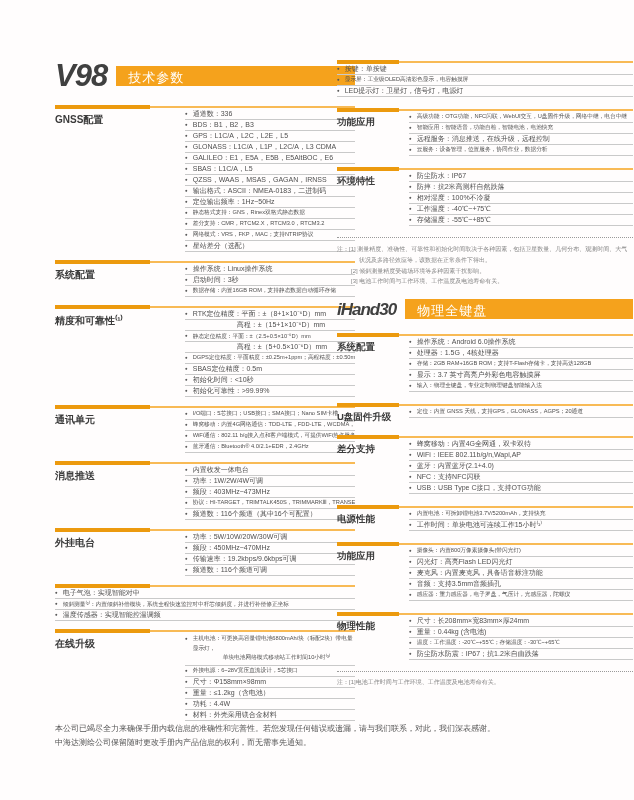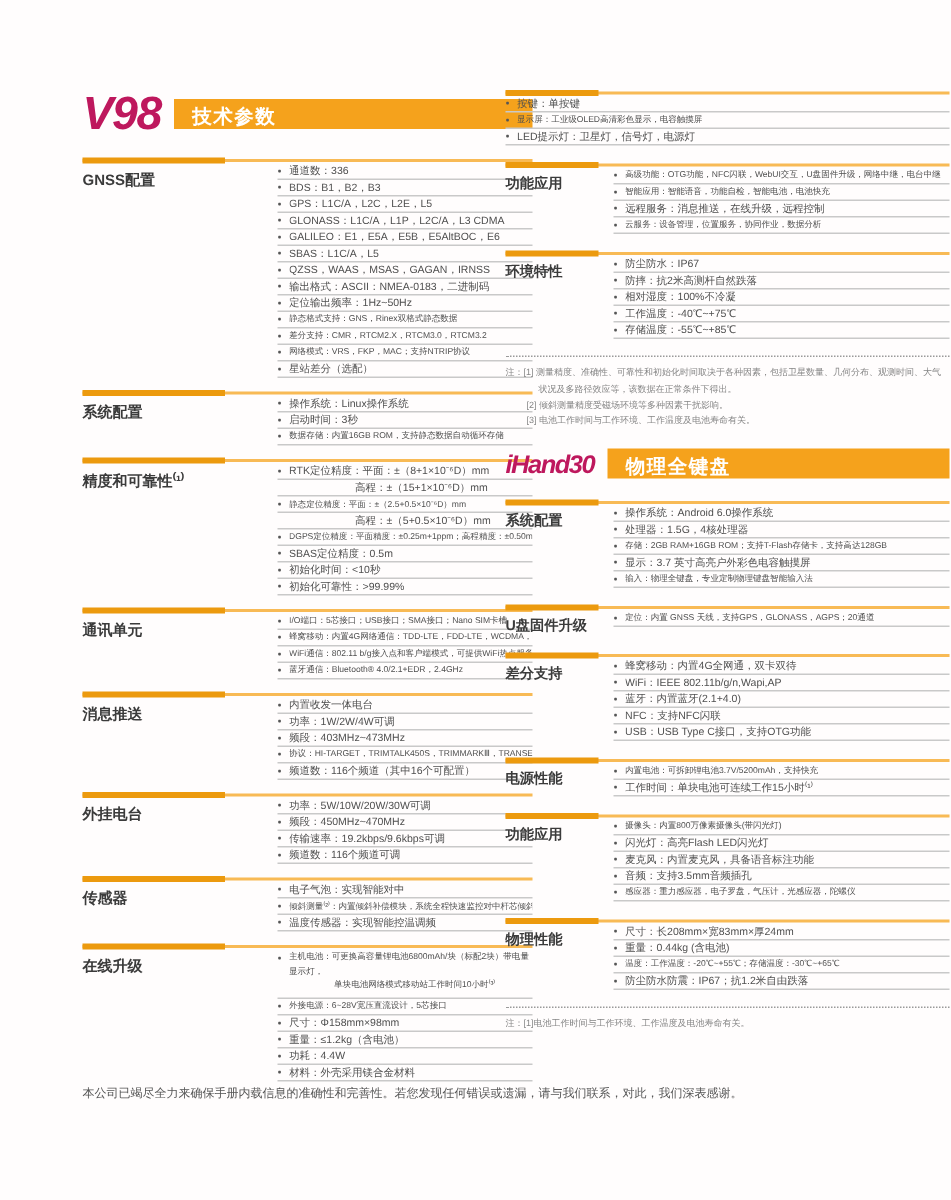--- a/index.html
+++ b/index.html
@@ -5,23 +5,23 @@
   html,body{margin:0;padding:0;}
   body{background:#ffffff;}
   .page{position:relative;width:634px;height:800px;background:#fffdfd;overflow:hidden;
         font-family:"Liberation Sans", sans-serif;color:#4a4a4a;}
   .col{position:absolute;top:60px;}
   .col-left{left:55px;width:300px;}
   .col-right{left:337px;width:296px;}
 
   
   .hdr{display:flex;align-items:center;gap:9px;margin-bottom:14px;}
-  .model{color:#be185d;font-style:italic;font-weight:bold;font-size:31px;letter-spacing:-1px;line-height:1;}
+  .model{color:#404040;font-style:italic;font-weight:bold;font-size:31px;letter-spacing:-1px;line-height:1;}
   .model.ihand{font-size:17px;}
-  .banner{flex:1;background:#F5A21C;color:#ffffff;font-weight:bold;font-size:13px;
+  .banner{flex:1;background:#F5A21C;color:#ffffff;font-weight:normal;font-size:13px;
           height:20px;line-height:24px;padding-left:12px;letter-spacing:1px;}
 
   
   .section{position:relative;display:flex;margin-bottom:8px;}
   .col-right .section{margin-bottom:11px;}
   .rule{position:absolute;top:0;left:0;width:100%;height:4px;}
   .rule .light{position:absolute;left:0;top:1px;height:2px;width:100%;background:#F8BA55;}
   .rule .dark{position:absolute;left:0;top:0;height:4px;background:#EC9A0E;}
   .col-left .rule .dark{width:95px;}
   .col-right .rule .dark{width:62px;}
@@ -260,21 +260,20 @@
               <span class="bullet">●</span>
               <span class="txt">频道数：116个频道可调</span>
             </div>
           </div>
         </div>
         <div class="section">
           <div class="rule">
             <div class="light"></div>
             <div class="dark"></div>
           </div>
-          <div class="sec-label">传感器</div>
           <div class="sec-items">
             <div class="row">
               <span class="bullet">●</span>
               <span class="txt">电子气泡：实现智能对中</span>
             </div>
             <div class="row small">
               <span class="bullet">●</span>
               <span class="txt">倾斜测量⁽²⁾：内置倾斜补偿模块，系统全程快速监控对中杆芯倾斜度，并进行补偿修正坐标</span>
             </div>
             <div class="row">
@@ -552,15 +551,16 @@
           </div>
         </div>
       </div>
 
     <div class="dotted"></div>
     <div class="ihand-note">注：[1]电池工作时间与工作环境、工作温度及电池寿命有关。</div>
   </div>
 
   <div class="footer">
     <div>本公司已竭尽全力来确保手册内载信息的准确性和完善性。若您发现任何错误或遗漏，请与我们联系，对此，我们深表感谢。</div>
+    <div>中海达测绘公司保留随时更改手册内产品信息的权利，而无需事先通知。</div>
   </div>
 
 </div>
 
 </body></html>

